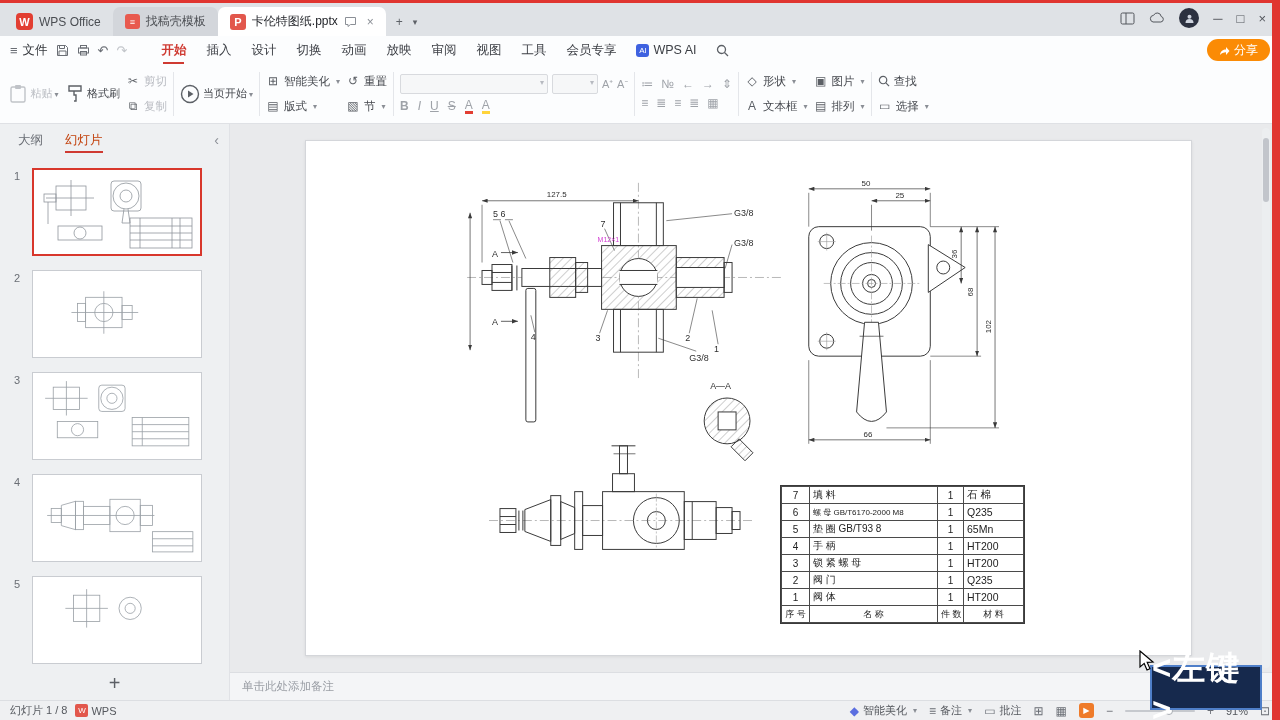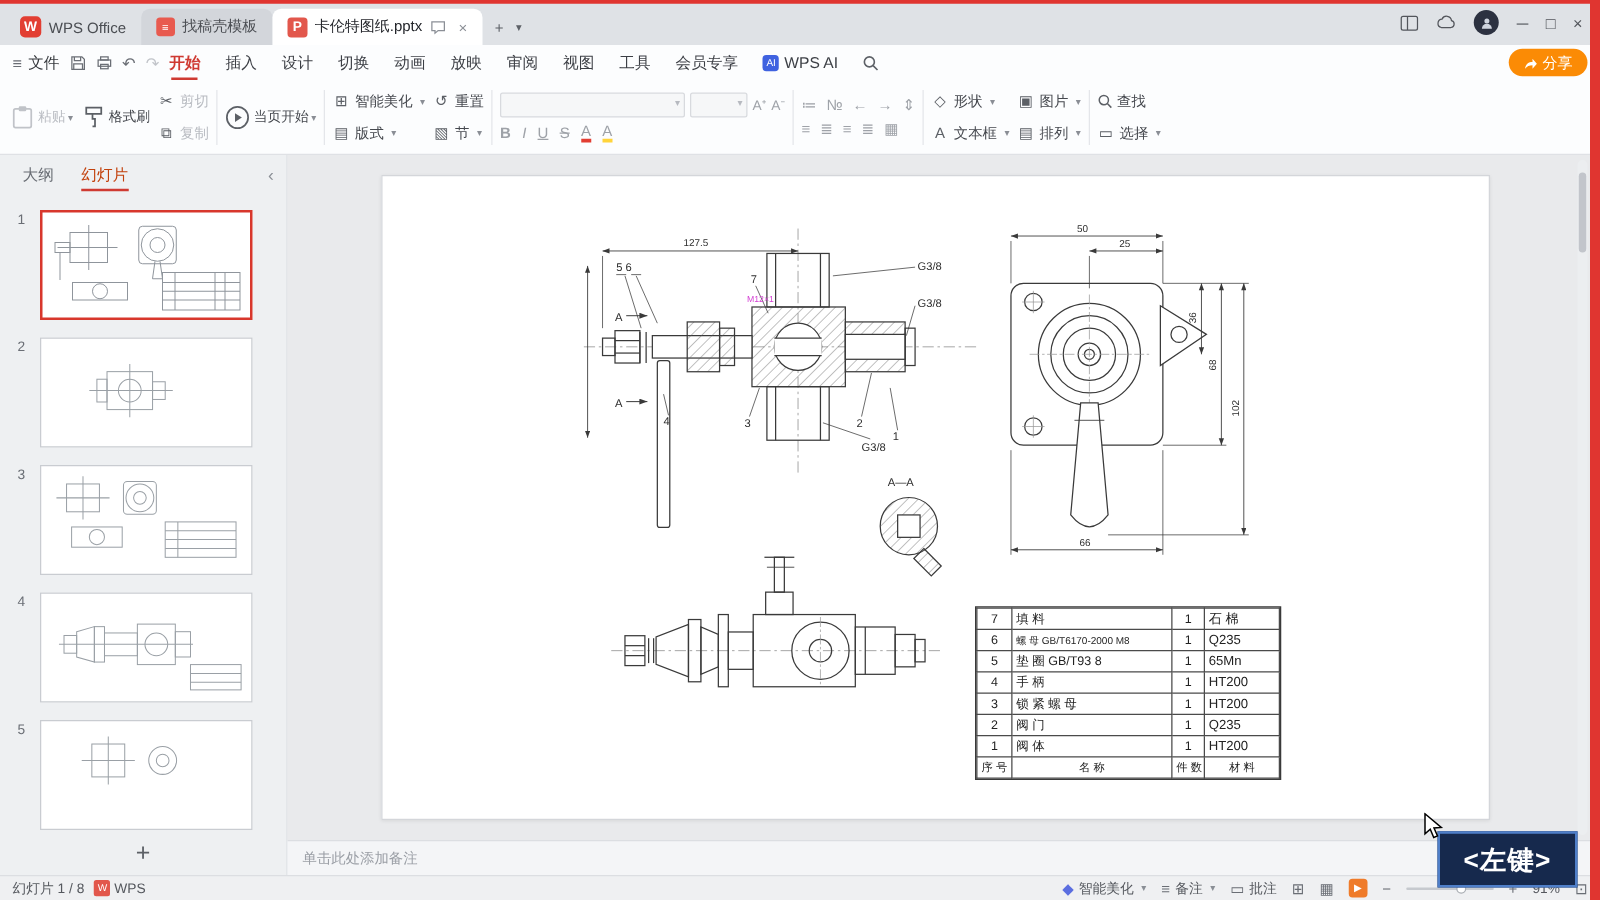--- a/index.html
+++ b/index.html
@@ -18,21 +18,21 @@
 .logo-doc{width:15px;height:15px;border-radius:3px;background:#e85a4f;color:#fff;font-size:9px;display:flex;align-items:center;justify-content:center}
 .logo-p{width:16px;height:16px;border-radius:3px;background:#e2574c;color:#fff;font-weight:bold;font-size:11px;display:flex;align-items:center;justify-content:center}
 .win-controls{position:absolute;right:14px;top:0;height:36px;display:flex;align-items:center;gap:14px;color:#53565c;font-size:13px}
 .avatar{width:20px;height:20px;border-radius:50%;background:#2c3140;display:flex;align-items:center;justify-content:center}
 
 
 .menubar{height:28px;background:#fcfdfe;display:flex;align-items:center;padding:0 10px;gap:8px}
 .menubar .file{display:flex;align-items:center;gap:5px;color:#35383d;font-size:12.5px}
 .mini-ic{color:#6a6e75;font-size:13px;line-height:1}
 .mini-ic.dis{color:#c2c5ca}
-.menu-tabs{display:flex;align-items:center;gap:20px;font-size:12.5px;color:#3c3f45}
+.menu-tabs{display:flex;align-items:center;gap:20px;margin-left:26px;font-size:12.5px;color:#3c3f45}
 .menu-tabs .mtab{height:28px;display:flex;align-items:center;position:relative}
 .mtab.active{color:#cf3a32;font-weight:bold}
 .mtab.active:after{content:"";position:absolute;left:2px;right:2px;bottom:0;height:2px;background:#cf3a32}
 .ai{display:flex;align-items:center;gap:4px;color:#3c3f45}
 .ai-dot{width:13px;height:13px;border-radius:3px;background:#3f62e0;color:#fff;font-size:8px;display:flex;align-items:center;justify-content:center}
 .share-btn{margin-left:auto;display:flex;align-items:center;gap:4px;background:#fb8b05;color:#fff;height:22px;padding:0 12px;border-radius:12px;font-size:12px}
 
 
 .ribbon{height:60px;background:#fcfdfe;border-bottom:1px solid #dfe1e5;display:flex;align-items:center;padding:0 8px;gap:6px}
 .rsep{width:1px;height:44px;background:#e4e6ea}
@@ -87,21 +87,21 @@
 .sb-right{margin-left:auto;display:flex;align-items:center;gap:12px}
 .sb-item{display:flex;align-items:center;gap:4px}
 .sb-ic{font-size:12px;color:#6a6e75}
 .play-sq{width:15px;height:15px;background:#ef7b2a;border-radius:3px;color:#fff;font-size:8px;display:flex;align-items:center;justify-content:center}
 .zoom-track{width:70px;height:2px;background:#c6c9ce;position:relative;border-radius:1px}
 .zoom-knob{position:absolute;left:58%;top:-3px;width:8px;height:8px;border-radius:50%;background:#fff;border:1px solid #a9adb3}
 .wps-badge{display:flex;align-items:center;gap:3px}
 .wps-badge .bx{width:13px;height:13px;background:#e2574c;border-radius:2px;color:#fff;font-size:8px;display:flex;align-items:center;justify-content:center}
 
 
-.click-hint{position:absolute;left:1150px;top:665px;width:112px;height:45px;background:#16294d;border:2px solid #4f7fc9;display:flex;align-items:center;justify-content:center;color:#fff;font-size:21px;font-weight:bold;z-index:50;letter-spacing:1px}
+.click-hint{position:absolute;left:1150px;top:665px;width:112px;height:45px;background:#16294d;border:2px solid #4f7fc9;display:flex;align-items:center;justify-content:center;color:#fff;font-size:33px;font-weight:bold;z-index:50;letter-spacing:1px}
 .cursor{position:absolute;left:1138px;top:650px;z-index:55}
 .rec-top{position:absolute;left:0;top:0;width:1280px;height:3px;background:#e03530;z-index:60}
 .rec-right{position:absolute;right:0;top:0;width:8px;height:720px;background:#e03530;z-index:60}
 
 
 .dtx{font-size:8px;fill:#2e2e2e;font-family:"Liberation Sans",sans-serif}
 .dtx.big{font-size:9px}
 .dtx.mag{fill:#d33fd3;font-size:7px}
 .thumb-sketch{position:absolute;inset:0}
 </style>

